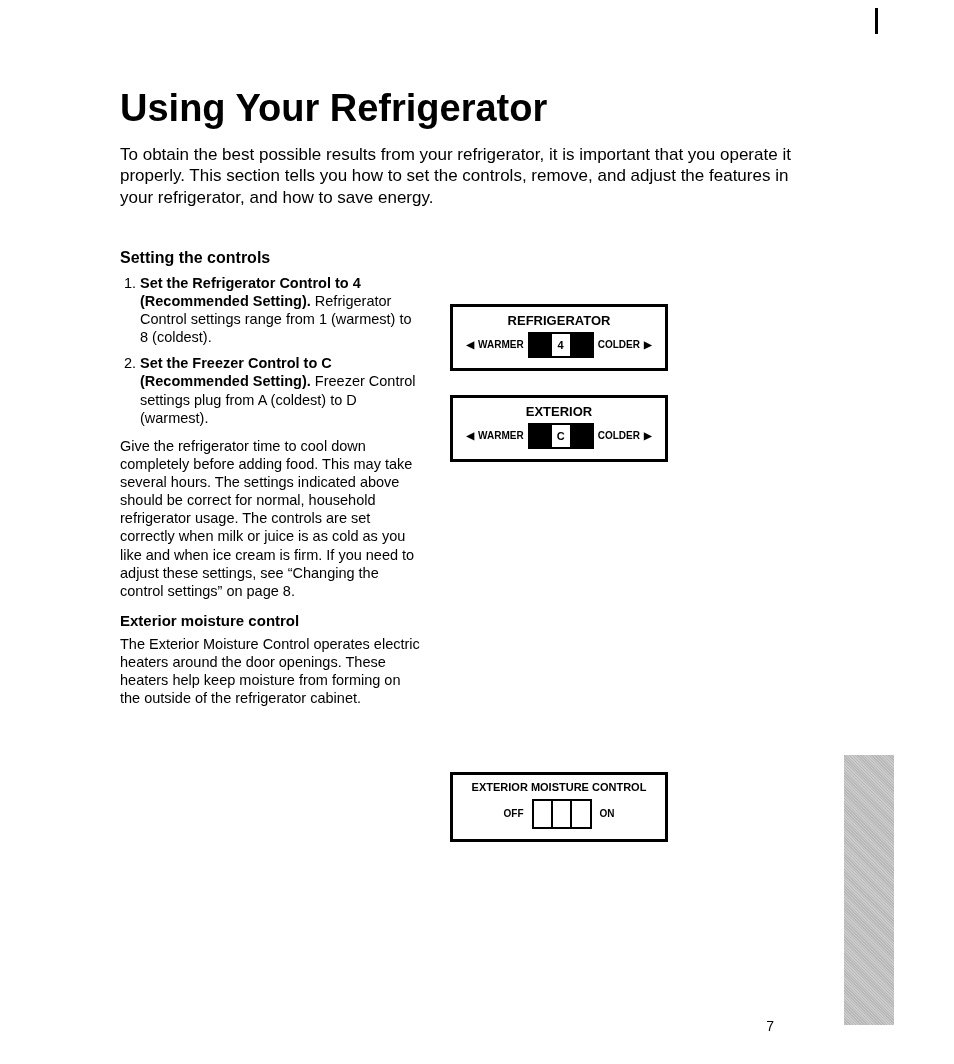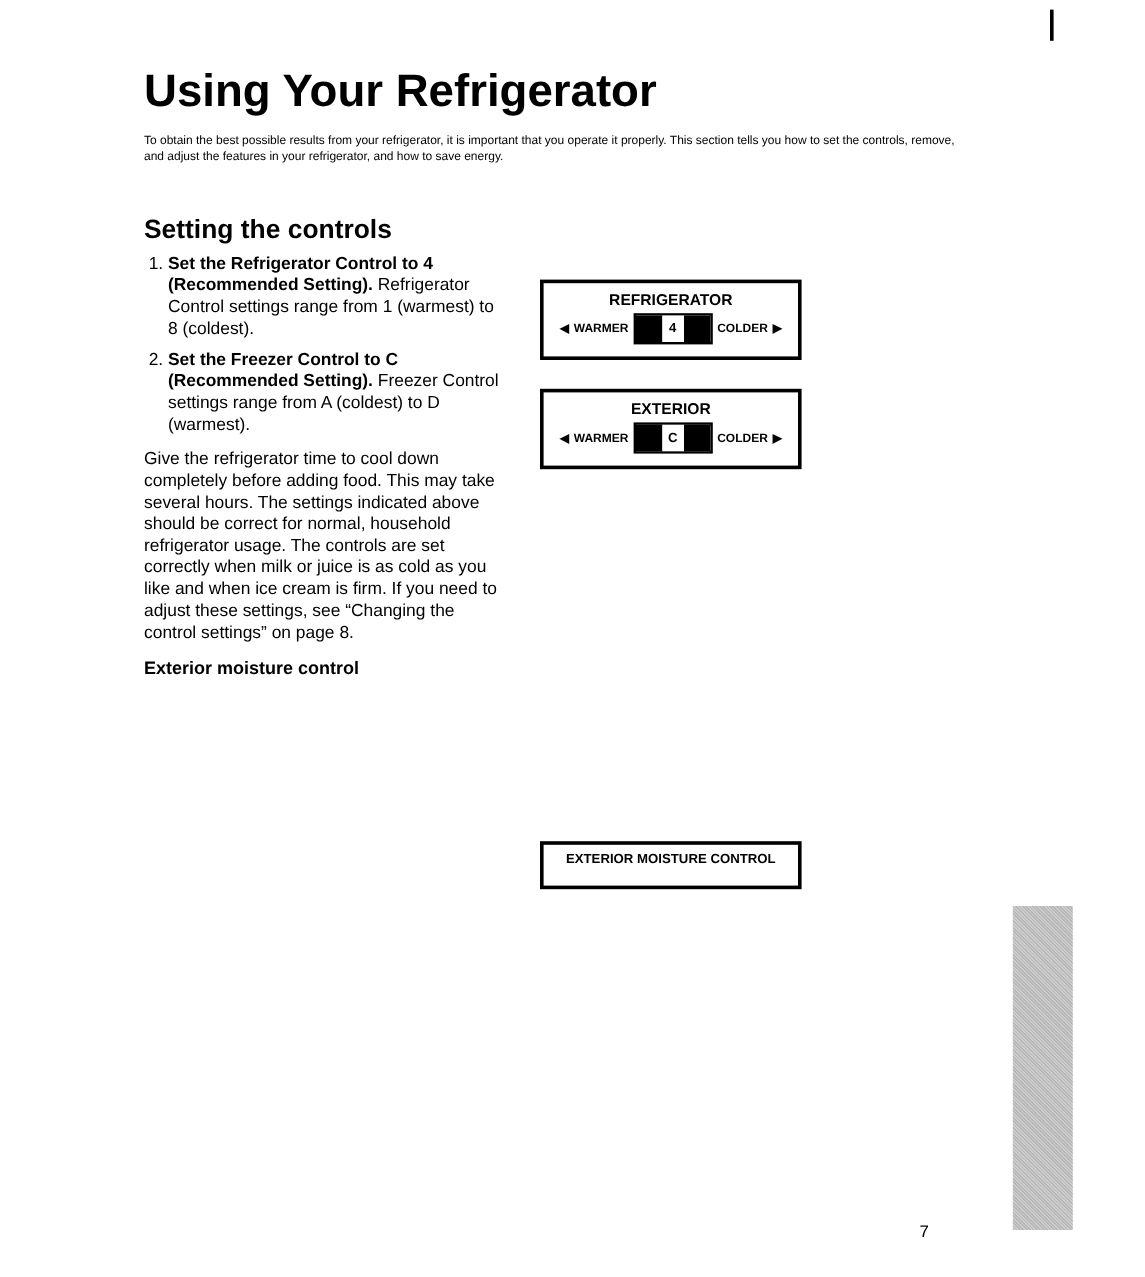--- a/index.html
+++ b/index.html
@@ -8,49 +8,50 @@
     font-family: Arial, Helvetica, sans-serif;
     background: #fff;
     width: 954px;
     height: 1064px;
     position: relative;
     color: #000;
   }
   .page {
     padding: 55px 96px 0 120px;
     position: relative;
+    margin-top: 32px;
   }
   .main-title {
     font-size: 38px;
     font-weight: 900;
     letter-spacing: 0px;
     margin: 0 0 14px 0;
     font-family: Arial, Helvetica, sans-serif;
   }
   .intro {
-    font-size: 10px;
+    font-size: 17px;
     line-height: 1.25;
     max-width: 680px;
     margin-bottom: 40px;
   }
   .columns {
     display: flex;
     gap: 30px;
   }
   .left {
     width: 300px;
     font-size: 14.5px;
     line-height: 1.25;
   }
   .right {
     flex: 1;
     padding-top: 56px;
   }
   .section-title {
-    font-size: 22px;
+    font-size: 16px;
     font-weight: 900;
     margin: 0 0 6px 0;
   }
   .left p {
     margin: 0 0 6px 0;
   }
   ol.steps {
     padding-left: 20px;
     margin: 6px 0 10px 0;
   }
@@ -178,27 +179,28 @@
   <div class="columns">
 
     <div class="left">
       <h2 class="section-title">Setting the controls</h2>
 
       <ol class="steps">
         <li>
           <b>Set the Refrigerator Control to 4 (Recommended Setting).</b><span> Refrigerator Control settings range from 1 (warmest) to 8 (coldest).</span>
         </li>
         <li>
-          <b>Set the Freezer Control to C (Recommended Setting).</b><span> Freezer Control settings range from A (coldest) to D (warmest).</span>
+          <b>Set the Freezer Control to C (Recommended Setting).</b><span> Freezer Control settings plug from A (coldest) to D (warmest).</span>
         </li>
       </ol>
 
       <p>Give the refrigerator time to cool down completely before adding food. This may take several hours. The settings indicated above should be correct for normal, household refrigerator usage. The controls are set correctly when milk or juice is as cold as you like and when ice cream is firm. If you need to adjust these settings, see “Changing the control settings” on page 8.</p>
 
       <div class="sub-head">Exterior moisture control</div>
+      <p>The Exterior Moisture Control operates electric heaters around the door openings. These heaters help keep moisture from forming on the outside of the refrigerator cabinet.</p>
     </div>
 
     <div class="right">
 
       <div class="panel">
         <div class="panel-title">REFRIGERATOR</div>
         <div class="ctrl-row">
           <span class="arrow">◀</span>
           <span>WARMER</span>
           <div class="dial">
@@ -221,20 +223,29 @@
             <div class="dial-mid">C</div>
             <div class="dial-blk"></div>
           </div>
           <span>COLDER</span>
           <span class="arrow">▶</span>
         </div>
       </div>
 
       <div class="emc-panel">
         <div class="emc-title">EXTERIOR MOISTURE CONTROL</div>
+        <div class="emc-row">
+          <span>OFF</span>
+          <div class="switch">
+            <div></div>
+            <div></div>
+            <div></div>
+          </div>
+          <span>ON</span>
+        </div>
       </div>
 
     </div>
   </div>
 </div>
 
 <div class="page-num">7</div>
 <div class="scan-edge"></div>
 
 </body></html>

